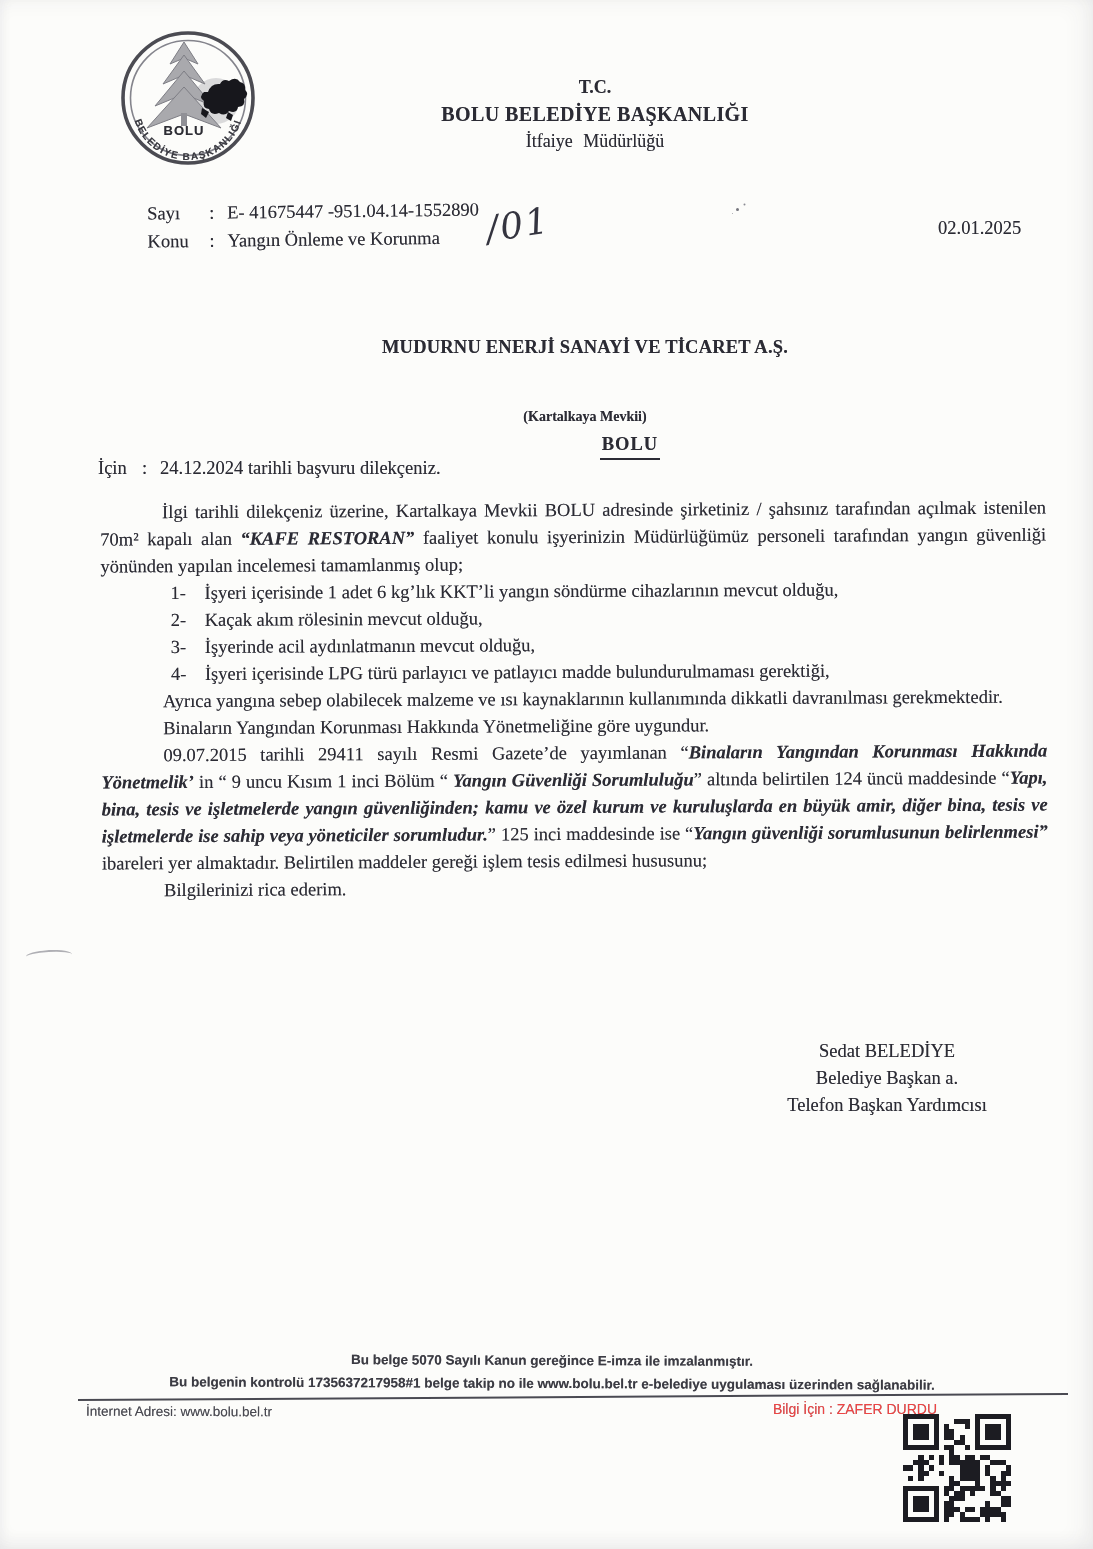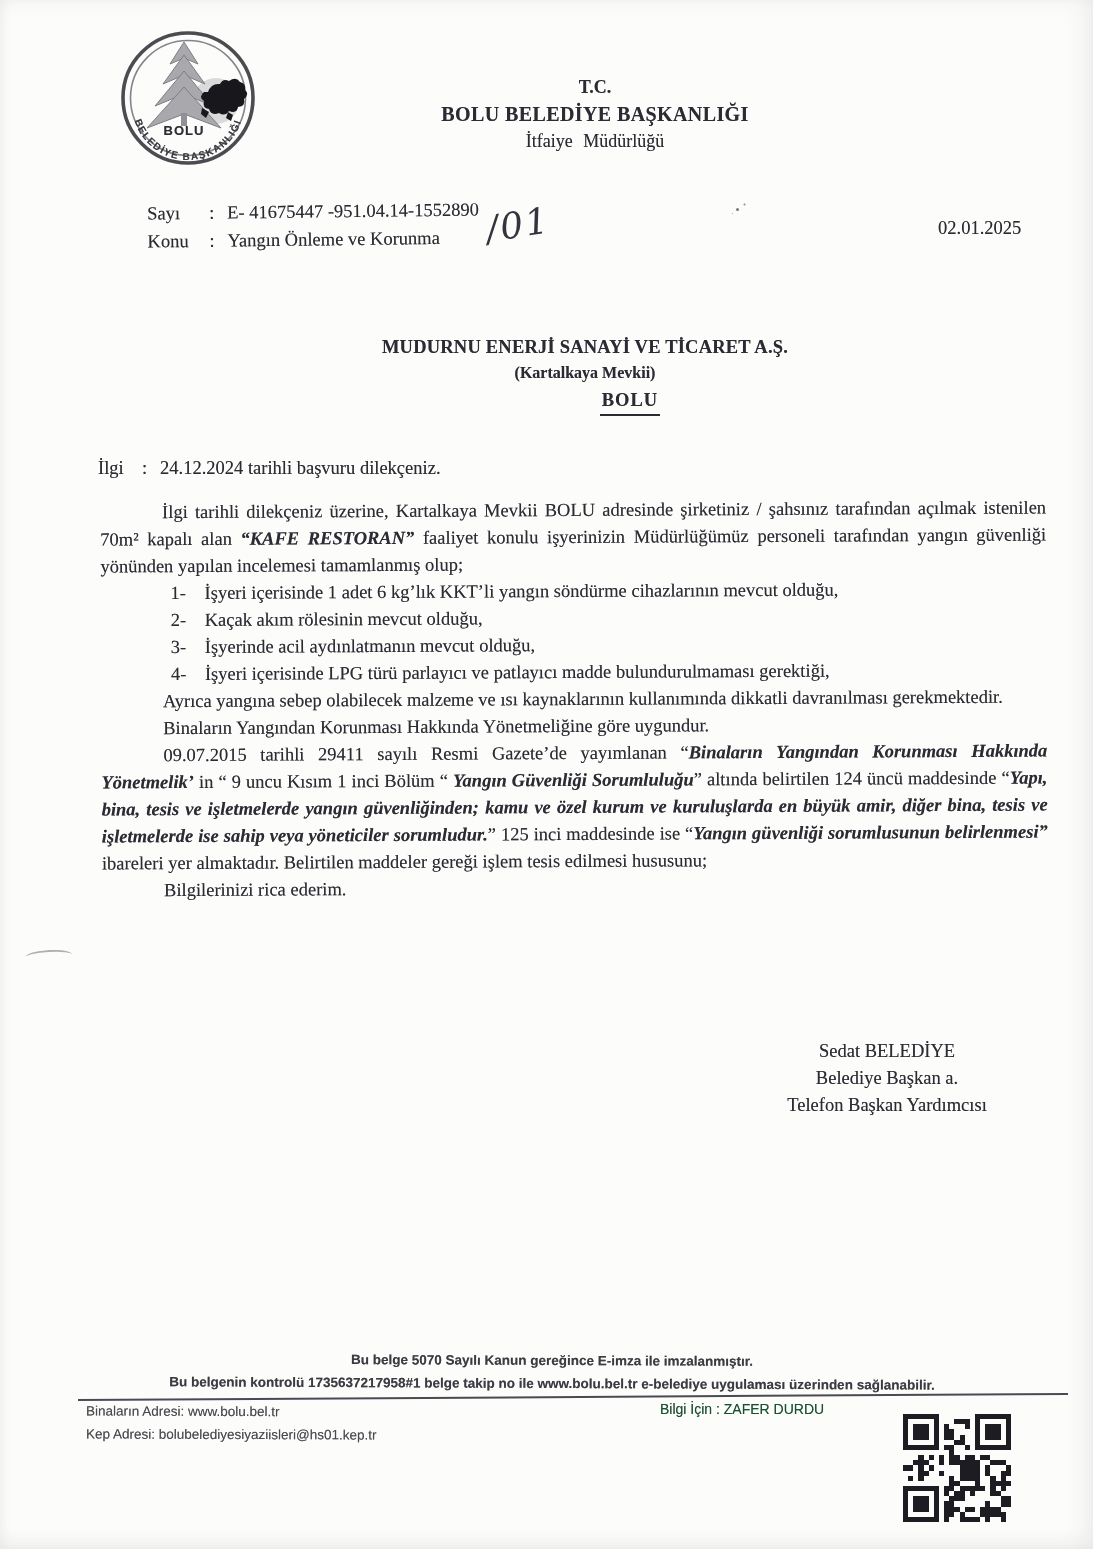--- a/index.html
+++ b/index.html
@@ -33,21 +33,21 @@
     position:absolute;left:486px;top:204px;font-size:36px;font-style:italic;
     font-family:"DejaVu Serif",serif;color:#34343f;transform:rotate(-9deg);letter-spacing:2px;
     text-shadow:none;
   }
   .date{position:absolute;top:218px;left:938px;font-size:18.5px;}
   .smudge{position:absolute;left:736px;top:208px;width:3px;height:3px;background:#75757d;border-radius:50%;
     box-shadow:7px -5px 0 -.5px #8a8a92,-5px 4px 0 -1px #9a9aa2;}
   
   .recipient{position:absolute;top:334px;left:85px;width:1000px;text-align:center;font-size:18.5px;line-height:26px;font-weight:bold;}
   .recipient .r1{letter-spacing:.2px;}
-  .recipient .r2{font-size:16px;}
+  .recipient .r2{font-size:14px;margin-top:44px;}
   .recipient .r3-wrap{margin-top:1px;}
   .recipient .r3{display:inline-block;transform:translateX(45px);border-bottom:2px solid #2b2b34;padding:0 2px 1px 2px;letter-spacing:1px;}
   
   .reference{position:absolute;top:455px;left:98px;font-size:18.5px;display:flex;line-height:27px;}
   .ref-label{width:44px;}
   .ref-colon{width:18px;}
   
   .body{
     position:absolute;top:497px;left:100px;width:946px;
     font-size:18.5px;line-height:27px;text-align:justify;
@@ -68,22 +68,22 @@
     font-family:"Liberation Sans","DejaVu Sans",sans-serif;font-weight:bold;
     font-size:13.5px;line-height:23px;color:#3b3b43;transform:rotate(.25deg);
   }
   .rule{position:absolute;top:1396px;left:78px;width:990px;height:2px;background:#4a4a52;transform:rotate(-.35deg);}
   .addr{
     position:absolute;top:1401px;left:86px;
     font-family:"Liberation Sans","DejaVu Sans",sans-serif;
     font-size:13.5px;line-height:22.5px;color:#4a4a52;transform:rotate(.2deg);
   }
   .contact{
-    position:absolute;top:1401px;left:660px;width:390px;text-align:left;
-    font-family:"Liberation Sans","DejaVu Sans",sans-serif;font-size:14px;color:#14532d;
+    position:absolute;top:1401px;left:660px;width:390px;text-align:center;
+    font-family:"Liberation Sans","DejaVu Sans",sans-serif;font-size:14px;color:#ef4444;
   }
   .qr{position:absolute;left:903px;top:1414px;width:108px;height:108px;}
   .qr svg{width:100%;height:100%;}
 </style>
 </head>
 <body>
 
 <div class="page">
 
   <div class="logo">
@@ -130,21 +130,21 @@
   <div class="smudge"></div>
   <div class="date">02.01.2025</div>
 
   <div class="recipient">
     <div class="r1">MUDURNU ENERJİ SANAYİ VE TİCARET A.Ş.</div>
     <div class="r2">(Kartalkaya Mevkii)</div>
     <div class="r3-wrap"><span class="r3">BOLU</span></div>
   </div>
 
   <div class="reference">
-    <span class="ref-label">İlgi</span>
+    <span class="ref-label">İçin</span>
     <span class="ref-colon">:</span>
     <span>24.12.2024 tarihli başvuru dilekçeniz.</span>
   </div>
 
   <div class="body">
     <p class="indent"><span>İlgi tarihli dilekçeniz üzerine, Kartalkaya Mevkii BOLU adresinde şirketiniz / şahsınız tarafından açılmak istenilen 70m² kapalı alan </span><span class="bi">“KAFE RESTORAN”</span><span> faaliyet konulu işyerinizin Müdürlüğümüz personeli tarafından yangın güvenliği yönünden yapılan incelemesi tamamlanmış olup;</span></p>
     <p class="item"><span class="num">1-</span><span>İşyeri içerisinde 1 adet 6 kg’lık KKT’li yangın söndürme cihazlarının mevcut olduğu,</span></p>
     <p class="item"><span class="num">2-</span><span>Kaçak akım rölesinin mevcut olduğu,</span></p>
     <p class="item"><span class="num">3-</span><span>İşyerinde acil aydınlatmanın mevcut olduğu,</span></p>
     <p class="item"><span class="num">4-</span><span>İşyeri içerisinde LPG türü parlayıcı ve patlayıcı madde bulundurulmaması gerektiği,</span></p>
@@ -163,22 +163,21 @@
   </div>
 
   <div class="notices">
     <div>Bu belge 5070 Sayılı Kanun gereğince E-imza ile imzalanmıştır.</div>
     <div>Bu belgenin kontrolü 1735637217958#1 belge takip no ile www.bolu.bel.tr e-belediye uygulaması üzerinden sağlanabilir.</div>
   </div>
 
   <div class="rule"></div>
 
   <div class="addr">
-    <div>Binaların Adresi: www.bolu.bel.tr</div>
-    <div>Kep Adresi: bolubelediyesiyaziisleri@hs01.kep.tr</div>
+    <div>İnternet Adresi: www.bolu.bel.tr</div>
   </div>
 
   <div class="contact">Bilgi İçin : ZAFER DURDU</div>
 
   <div class="qr">
     <svg viewBox="0 0 21 21" shape-rendering="crispEdges" fill="#1c1c22">
       <g>
         <path fill-rule="evenodd" d="M0 0h7v7H0zM1 1h5v5H1z"></path>
           <rect x="2" y="2" width="3" height="3"></rect>
         <path fill-rule="evenodd" d="M14 0h7v7h-7zM15 1h5v5h-5z"></path>

